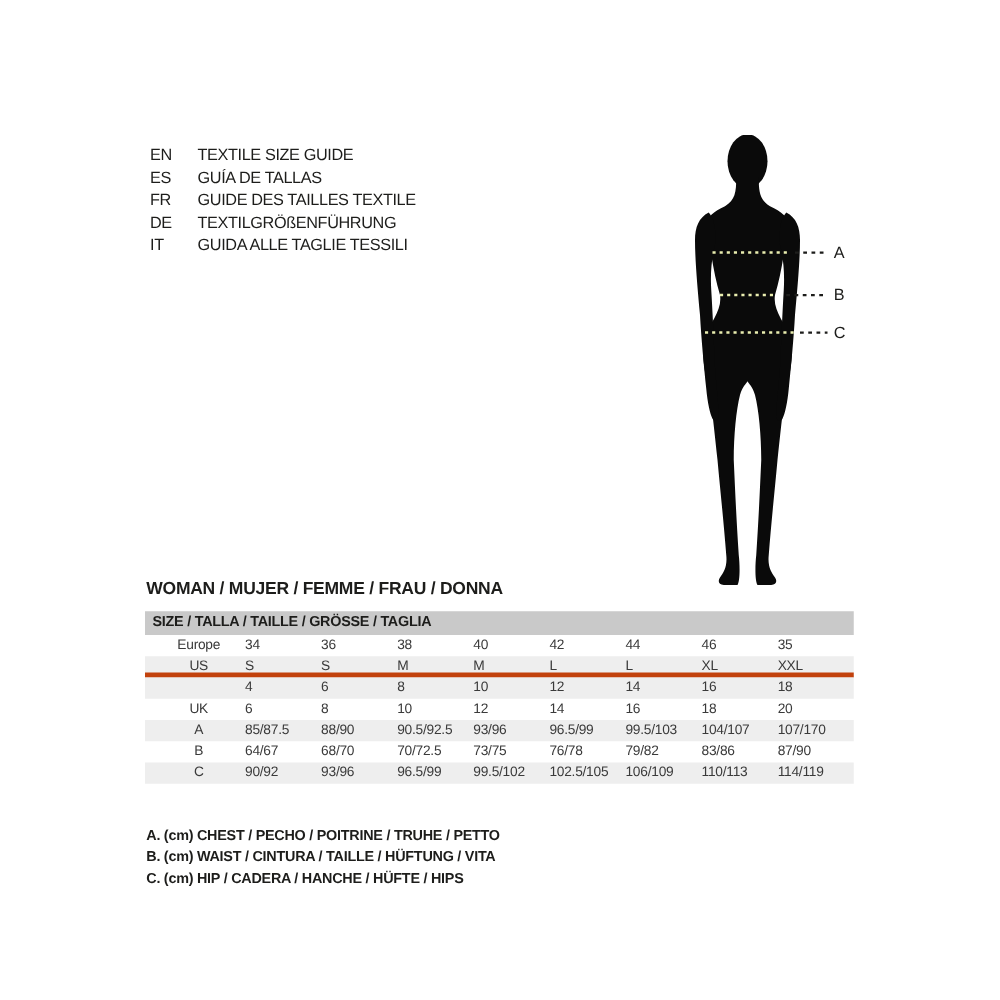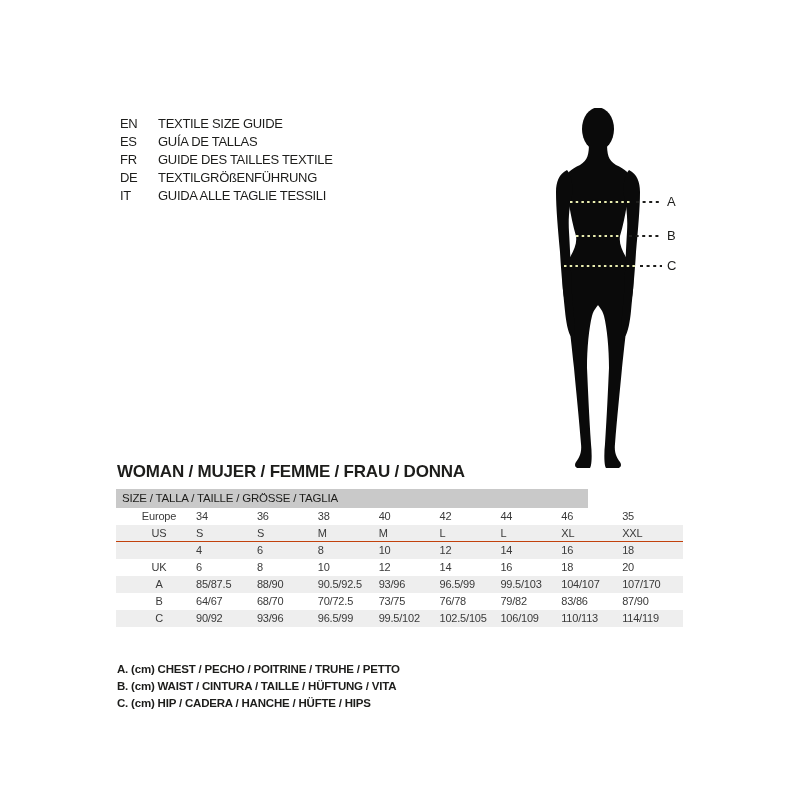--- a/index.html
+++ b/index.html
@@ -17,37 +17,37 @@
     font-size:13px; font-weight:400; letter-spacing:-0.3px; white-space:nowrap;
   }
 
   
   .figure-svg { position:absolute; left:545px; top:108px; }
   .marker-label { font-family:"Liberation Sans", sans-serif; font-size:13px; fill:#1d1d1b; }
 
   
   .woman-title {
     position:absolute; left:117px; top:462px;
-    font-size:17px; font-weight:700; letter-spacing:-0.2px; white-space:nowrap;
+    font-size:14px; font-weight:700; letter-spacing:-0.2px; white-space:nowrap;
   }
 
   
   .size-header {
-    position:absolute; left:116px; top:489px; width:472px; height:19px;
+    position:absolute; left:116px; top:489px; width:567px; height:19px;
     background:#c9c9c9; line-height:19px; padding-left:6px;
-    font-size:11.5px; font-weight:400; letter-spacing:-0.2px; white-space:nowrap;
+    font-size:11.5px; font-weight:700; letter-spacing:-0.2px; white-space:nowrap;
   }
   .size-table { position:absolute; left:116px; top:508px; width:567px; }
   .t-row {
     display:grid; grid-template-columns:80px repeat(8, 1fr);
     height:17px; line-height:17px; font-size:11px; color:#3a3a3a;
     letter-spacing:-0.2px;
   }
   .t-row.shaded { background:#eeeeee; }
-  .t-row.sep { border-bottom:1px solid #c2410c; }
+  .t-row.sep { border-bottom:4px solid #c2410c; }
   .t-row .rlabel { text-align:center; padding-left:6px; color:#3a3a3a; }
   .t-row .cell { text-align:left; }
 
   
   .legend-block { position:absolute; left:117px; top:661px; }
   .legend-line {
     height:17px; line-height:17px; font-size:11.5px; font-weight:700;
     letter-spacing:-0.2px; white-space:nowrap;
   }
 </style>

